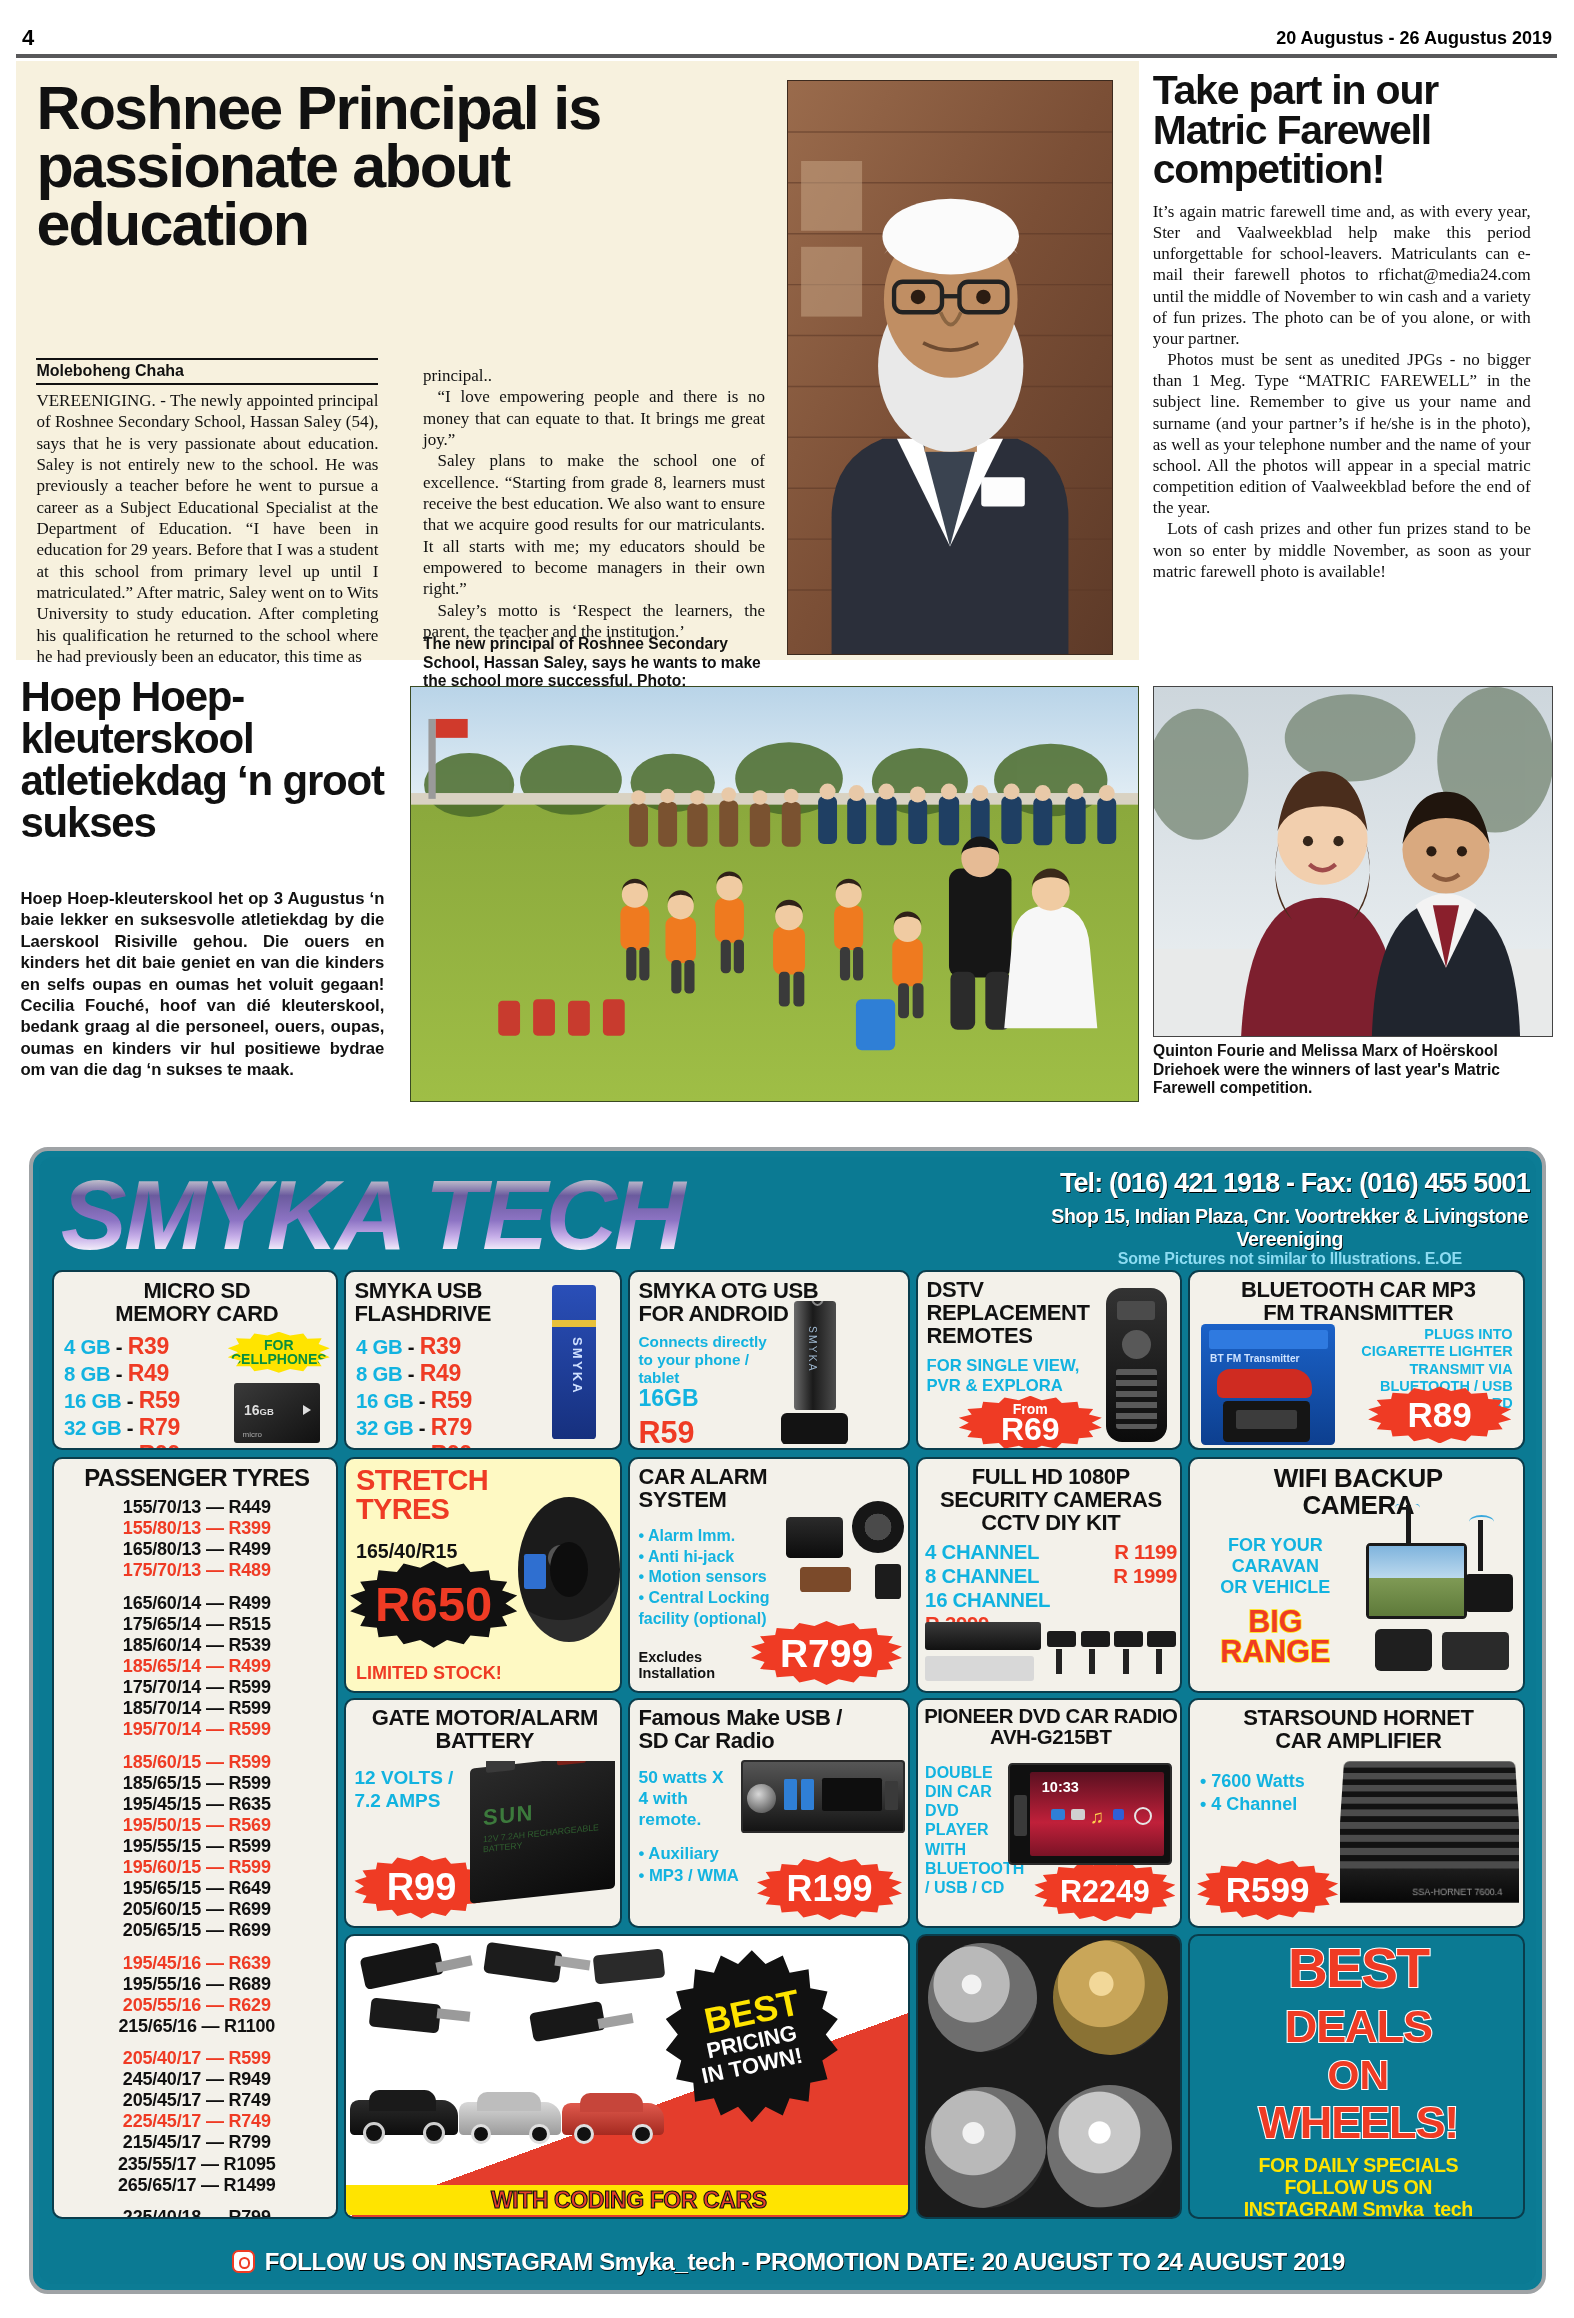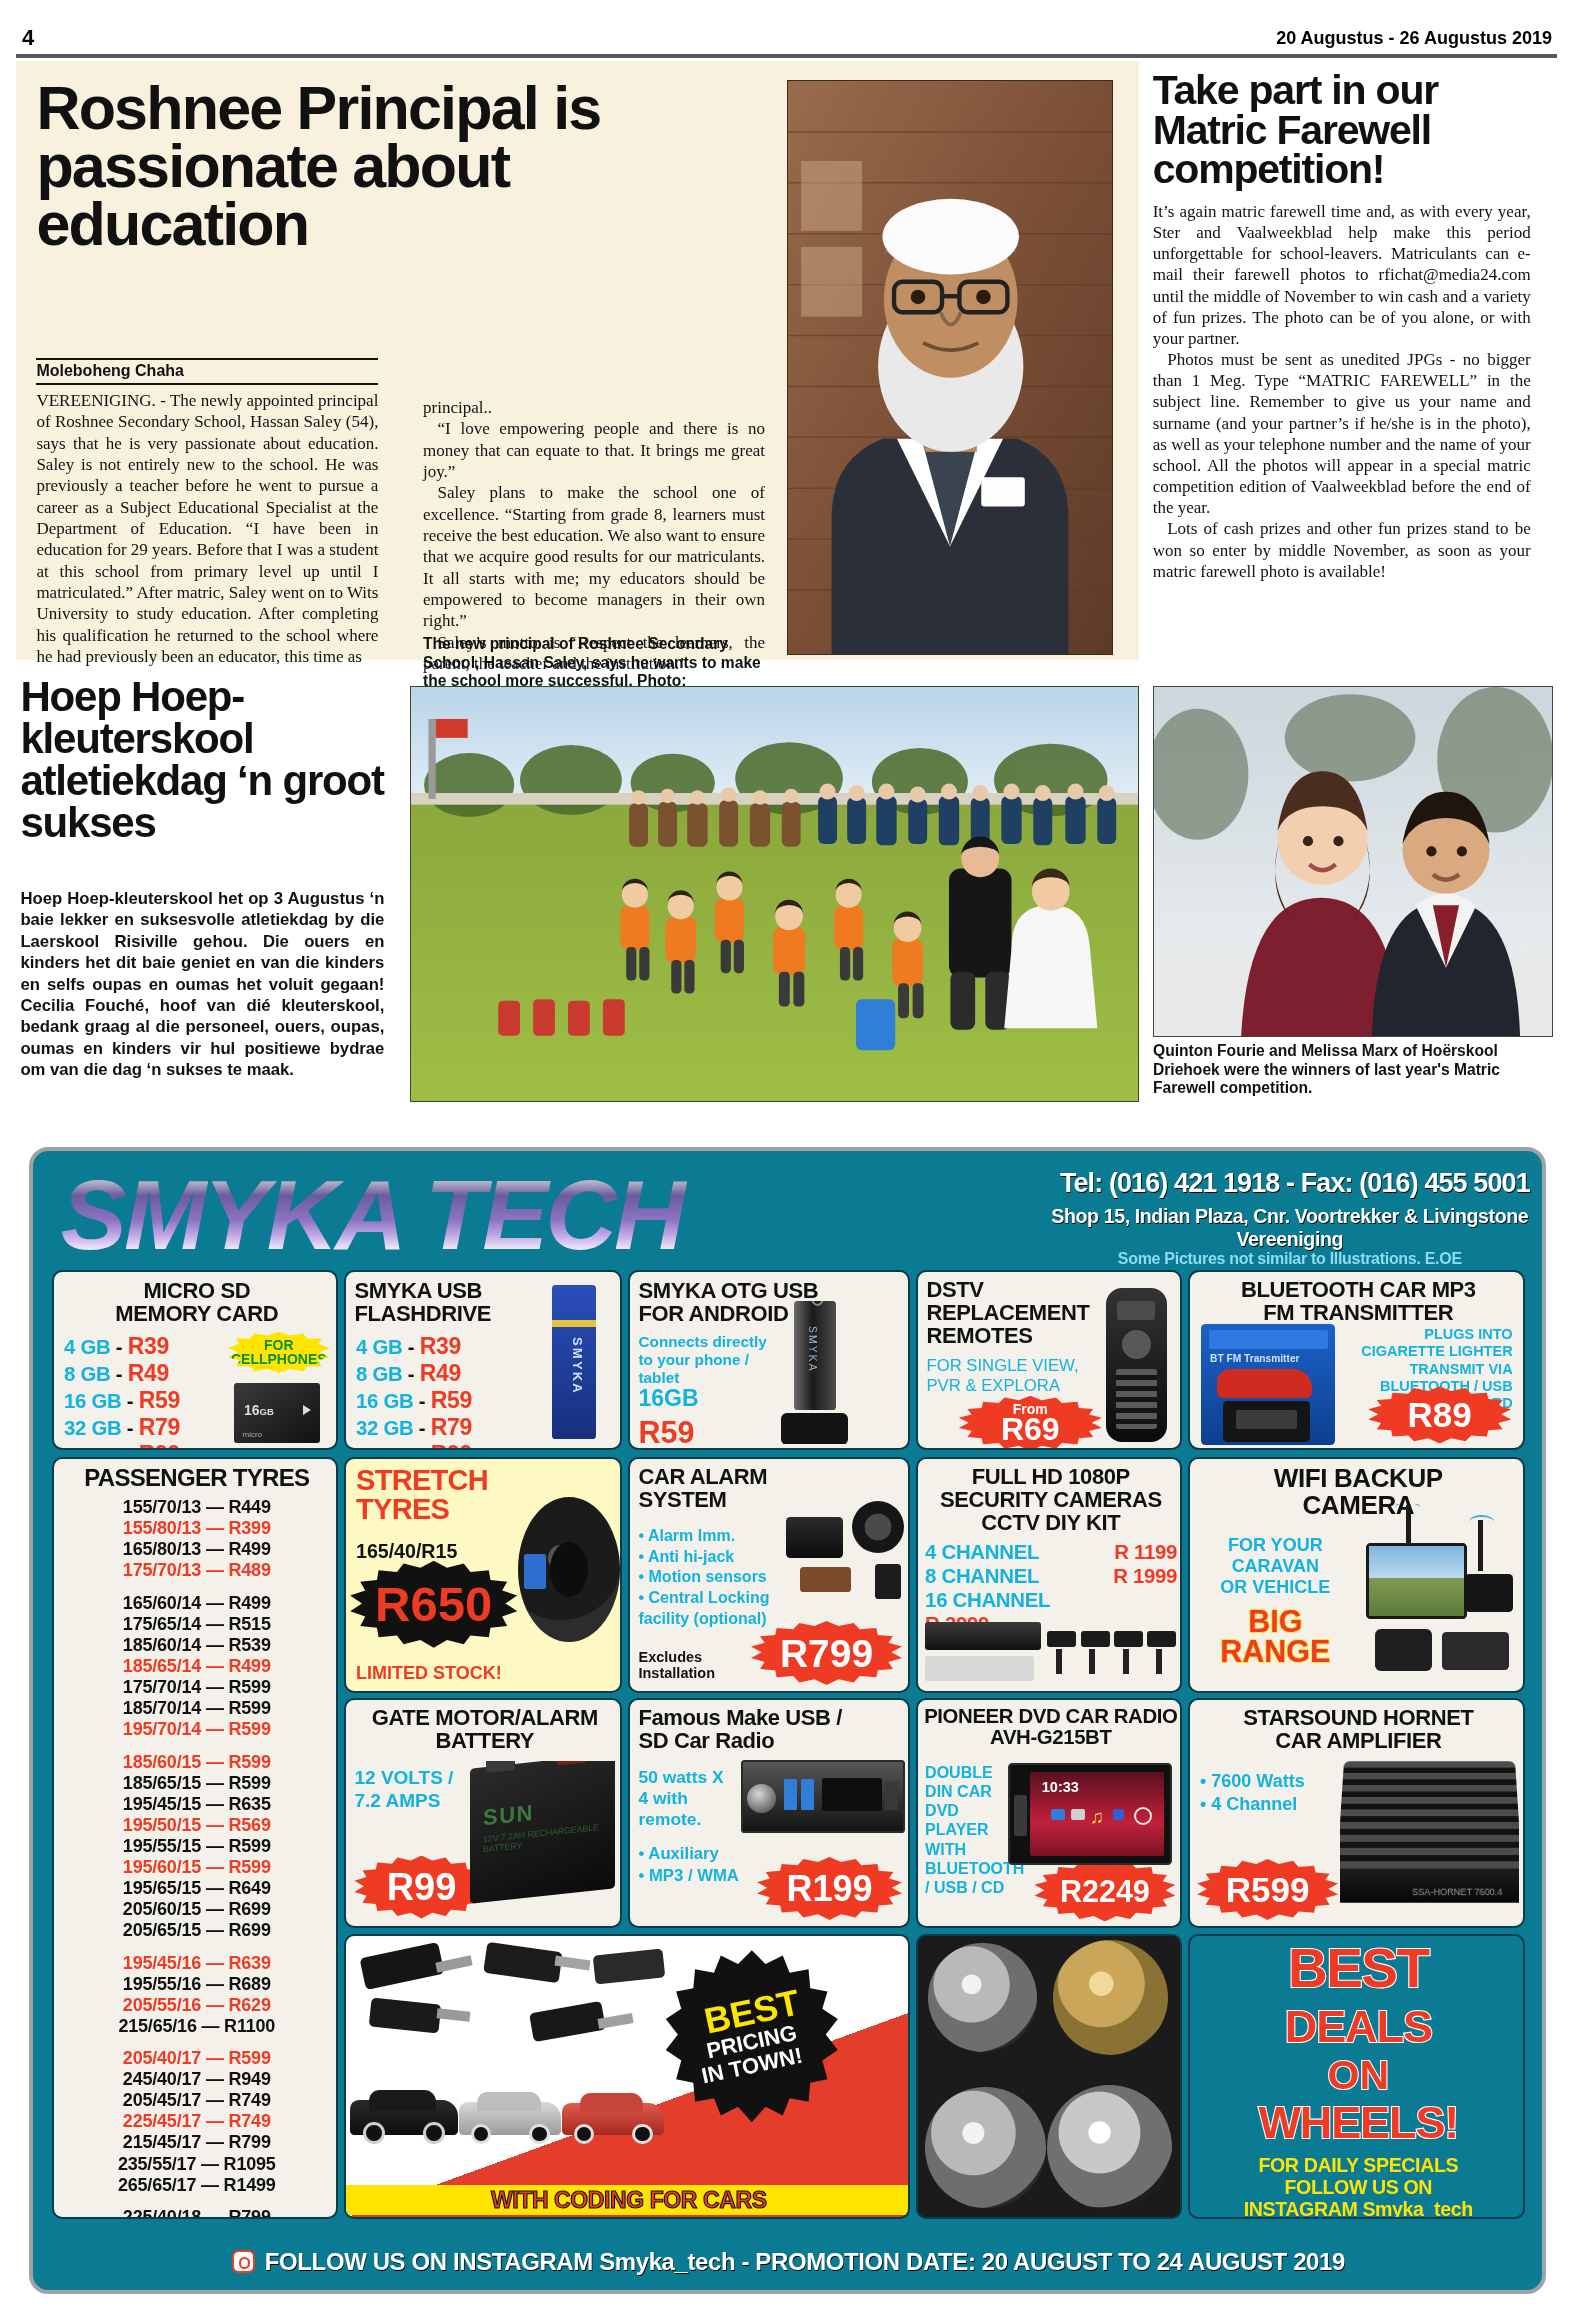--- a/index.html
+++ b/index.html
@@ -19,21 +19,21 @@
 
   #art1-head{position:absolute;left:20.4px;top:19px;width:698px;font-size:61px;line-height:.95;font-weight:bold;letter-spacing:-1.8px;color:#111;}
   #byline-rule-top{position:absolute;left:20.4px;top:297px;width:342px;height:2.2px;background:#111;}
   #art1-byline{position:absolute;left:20.4px;top:301px;font-size:16px;font-weight:bold;color:#111;}
   #byline-rule-bot{position:absolute;left:20.4px;top:322px;width:342px;height:1.5px;background:#111;}
 
   .serifcol{font-family:"Liberation Serif",serif;font-size:17px;line-height:1.255;text-align:justify;color:#111;}
   .serifcol p{margin:0;}
   .serifcol p.ind{text-indent:14.5px;}
   #art1-c1{position:absolute;left:20.4px;top:329px;width:342px;}
-  #art1-c2{position:absolute;left:407px;top:304px;width:342px;margin-top:32px;}
+  #art1-c2{position:absolute;left:407px;top:304px;width:342px;}
   #art1-cap{position:absolute;left:407px;top:574px;width:349px;font-size:15.6px;font-weight:bold;line-height:1.2;color:#111;}
 
   #art1-photo{position:absolute;left:771px;top:19px;width:324px;height:573px;overflow:hidden;background:#6d4a33;border:0.7px solid #3c2a1e;}
 
   
   #art2-head{position:absolute;left:8.7px;top:10.2px;width:401px;font-size:41px;line-height:.96;font-weight:bold;letter-spacing:-1.2px;color:#111;}
   #art2-body{position:absolute;left:8.7px;top:140px;width:378px;font-family:"Liberation Serif",serif;font-size:17px;line-height:1.245;text-align:justify;color:#111;}
   #art2-body p{margin:0;}
   #art2-body p.ind{text-indent:14.5px;}
 
@@ -418,21 +418,21 @@
         <div style="position:absolute;left:13px;top:25px;color:#9fb8d0;font-size:10.2px;writing-mode:vertical-rl;letter-spacing:2.2px;">SMYKA</div>
       </div>
       <div style="width:67px;height:32px;margin-left:6.5px;margin-top:2.9px;background:#131313;border-radius:5.8px;"></div>
     </div>
   </div>
 
   <div class="cell" style="left:877px;top:113px;width:266px;height:180px;">
     <div class="ctitle" style="position:absolute;left:8.7px;top:5.8px;width:182px;white-space:pre-line;">DSTV
 REPLACEMENT
 REMOTES</div>
-    <div style="position:absolute;left:8.7px;top:84px;width:174px;font-size:16.7px;font-weight:normal;color:#12b3e0;line-height:1.18;white-space:pre-line;">FOR SINGLE VIEW,
+    <div style="position:absolute;left:8.7px;top:84px;width:174px;font-size:16.7px;font-weight:bold;color:#12b3e0;line-height:1.18;white-space:pre-line;">FOR SINGLE VIEW,
 PVR &amp; EXPLORA</div>
     <div class="burst" style="left:41px;top:124px;width:143px;height:55px;flex-direction:column;">
       <span style="font-size:14px;">From</span>
       <span style="font-size:32px;margin-top:-2.9px;">R69</span>
     </div>
     <div class="photo" style="left:188px;top:16px;width:61px;height:154px;">
       <div class="remote" style="width:61px;height:154px;position:relative;">
         <div style="position:absolute;left:11.6px;top:13px;width:38px;height:19px;background:#4b4b4b;border-radius:2.9px;"></div>
         <div style="position:absolute;left:16px;top:42px;width:29px;height:29px;border-radius:50%;background:#585858;"></div>
         <div style="position:absolute;left:10.2px;top:81px;width:41px;height:60px;background:repeating-linear-gradient(180deg,#5a5a5a 0 5.8px,#151515 5.8px 11px);border-radius:2.9px;"></div>

